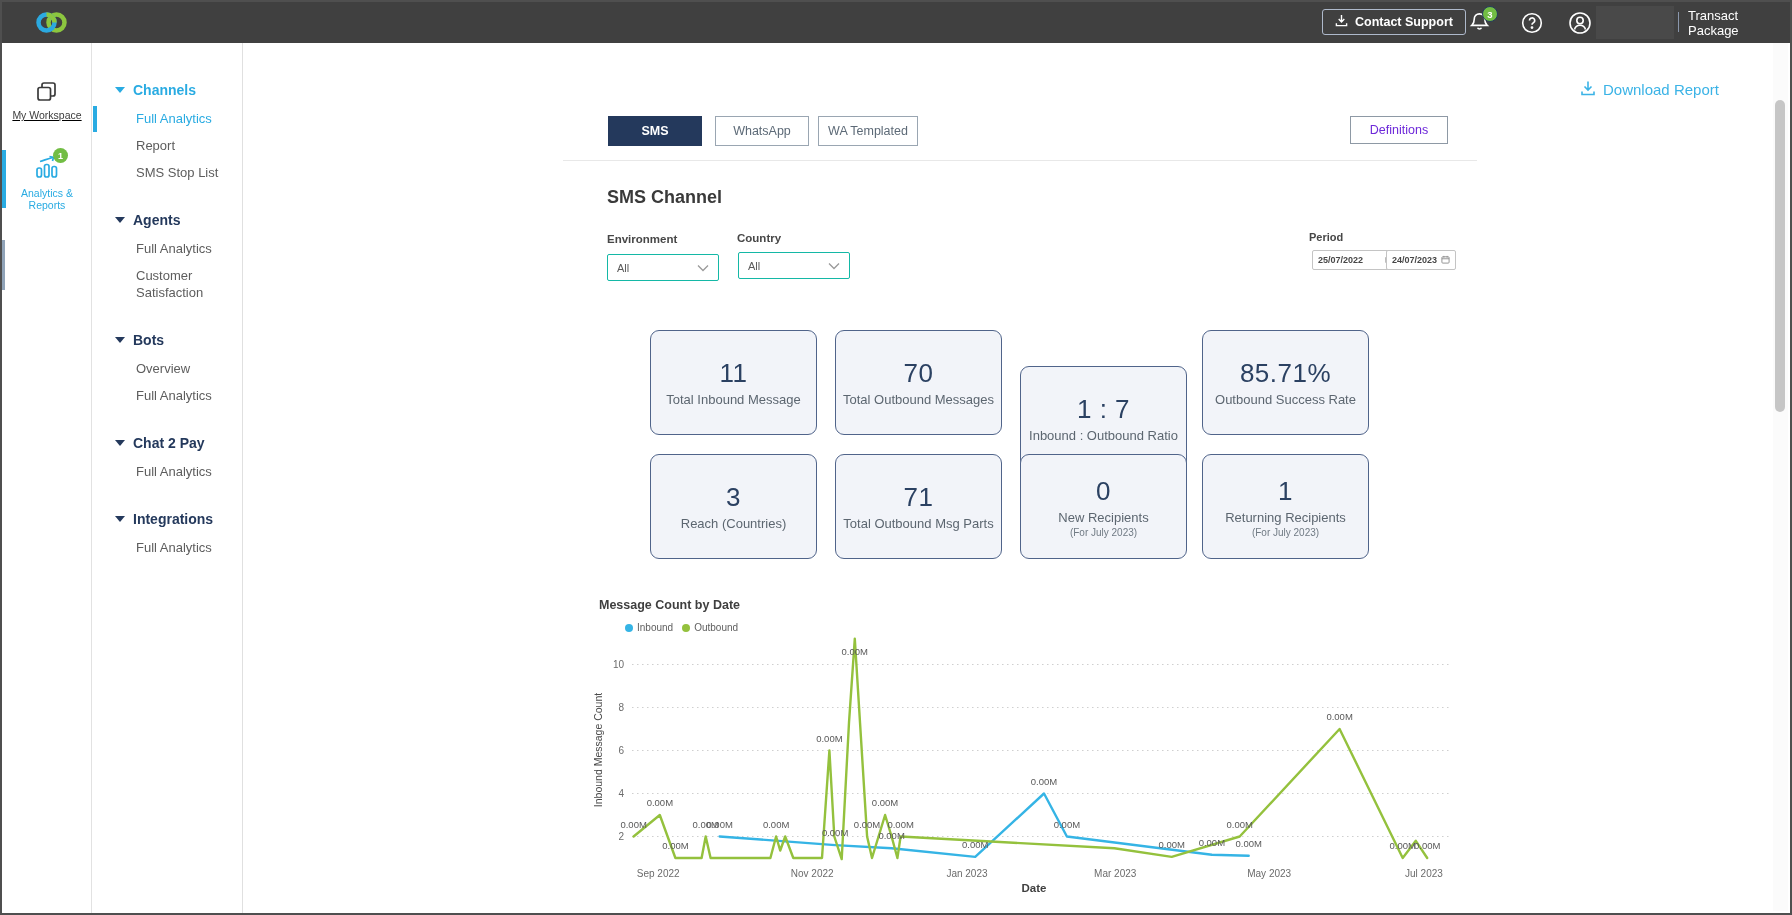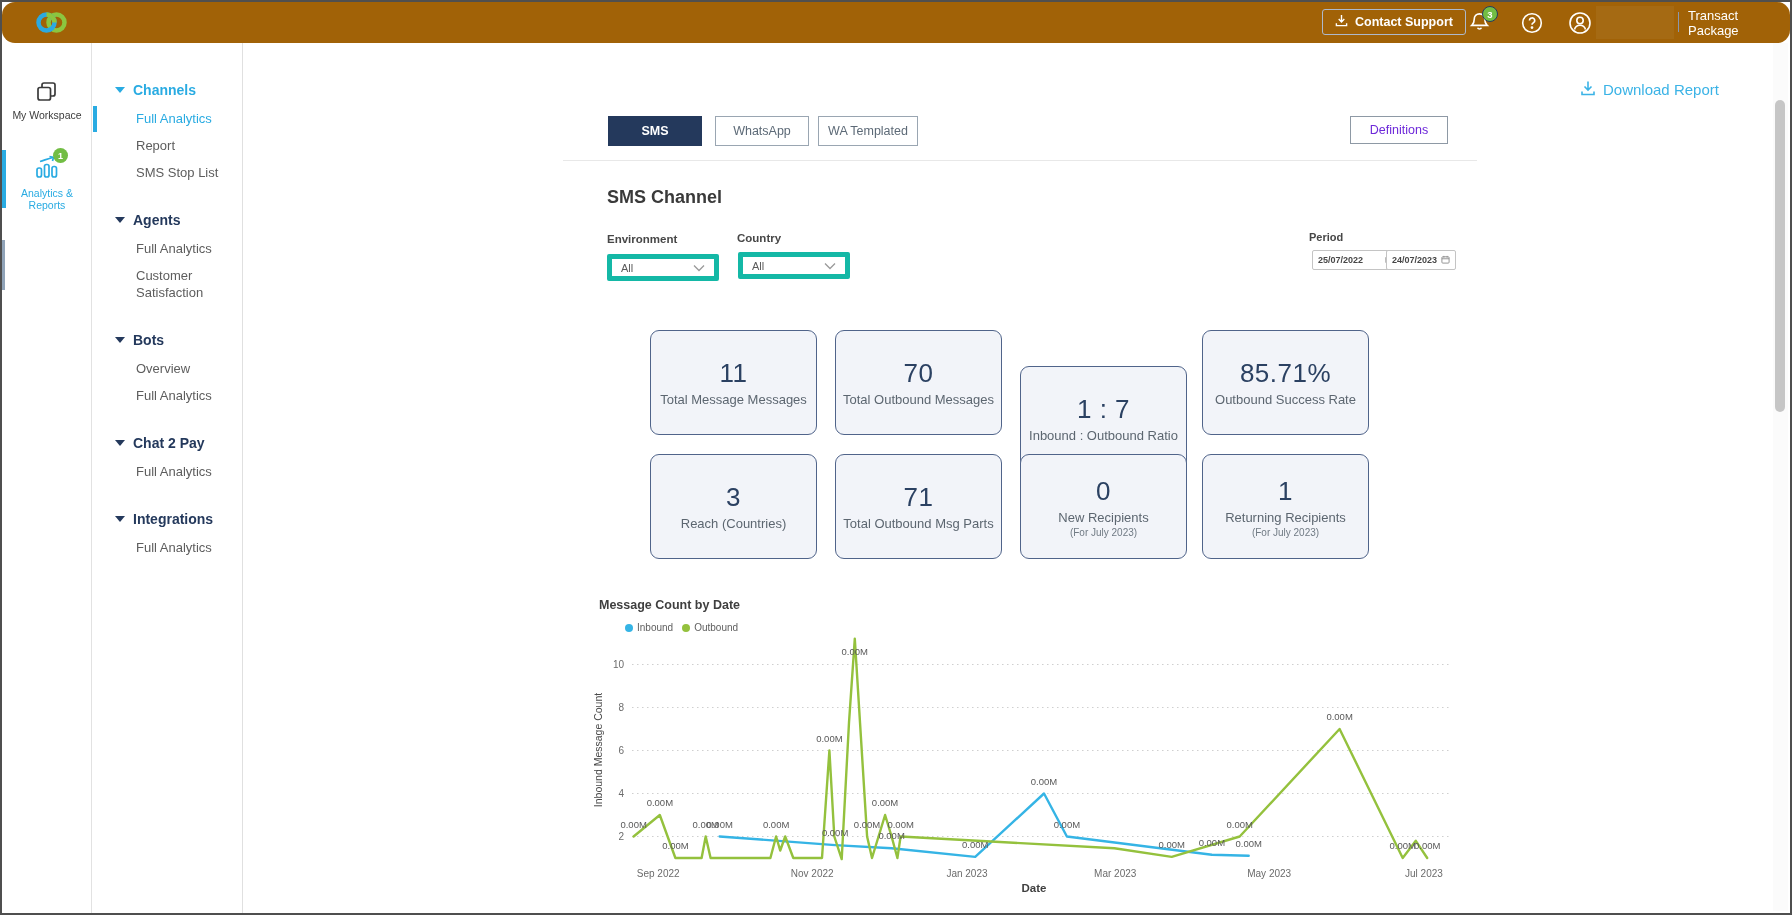--- a/index.html
+++ b/index.html
@@ -1,21 +1,21 @@
 <!DOCTYPE html>
 <html><head>
 <meta charset="utf-8">
 <style>
   * { margin:0; padding:0; box-sizing:border-box; }
   html,body { width:1792px; height:915px; overflow:hidden; }
   body { font-family:"Liberation Sans", sans-serif; background:#fff; position:relative; }
   #frame { position:absolute; inset:0; border:2px solid #4f4f4f; }
 
   
-  #topbar { position:absolute; left:0; top:0; width:100%; height:41px; background:#a16207;border-radius:13px; }
+  #topbar { position:absolute; left:0; top:0; width:100%; height:41px; background:#404040; }
   #logo { position:absolute; left:32px; top:8px; }
   .tb-btn { position:absolute; display:flex; align-items:center; gap:7px; border:1px solid #aeb9cb;
             border-radius:3px; color:#fff; font-size:12.5px; font-weight:bold; padding:0 12px;
             height:26px; top:7px; left:1320px; cursor:pointer; }
   .tb-icon { position:absolute; top:0; height:41px; display:flex; align-items:center; cursor:pointer; }
   #acct-blur { position:absolute; left:1594px; top:4px; width:78px; height:33px; background:rgba(255,255,255,0.05); }
   #tb-divider { position:absolute; left:1676px; top:10px; width:1px; height:20px; background:#8a97ac; }
   #package { position:absolute; left:1686px; top:0; height:41px; display:flex; align-items:center;
              color:#fff; font-size:13px; }
   #bell-badge { position:absolute; left:1480px; top:4px; width:16px; height:16px; border-radius:50%;
@@ -55,21 +55,21 @@
   #tab-sms { left:606px; width:94px; background:#24395C; color:#fff; font-weight:bold; }
   #tab-whatsapp { left:713px; width:94px; background:#fff; color:#5d6a77; border:1px solid #9aa6b2;justify-content:center; }
   #tab-wa-templated { left:816px; width:100px; background:#fff; color:#5d6a77; border:1px solid #9aa6b2; }
   #btn-definitions { position:absolute; left:1348px; top:114px; width:98px; height:28px; background:#fff;
                      border:1px solid #8e99a5; color:#6d28d9; font-size:12.5px; display:flex; align-items:center;
                      justify-content:center; cursor:pointer; }
   #tabs-divider { position:absolute; left:561px; top:158px; width:914px; height:1px; background:#e8e8e8; }
   #page-heading { position:absolute; left:605px; top:185px; font-size:18px; color:#3a3a3a; }
 
   .filter-label { position:absolute; font-size:11.5px; font-weight:bold; color:#474747; }
-  .select { position:absolute; top:252px; width:112px; height:27px; border:5px solid #14b8a6; border-radius:2px;
+  .select { position:absolute; top:252px; width:112px; height:27px; border:1px solid #14b8a6; border-radius:2px;
             background:#fff; display:flex; align-items:center; justify-content:space-between; padding:0 9px;
             font-size:11px; color:#5a5a5a; cursor:pointer; }
   #period-label { left:1307px; top:229px; font-size:11px; }
   .date-input { position:absolute; top:248px; height:20px; border:1px solid #c4c4c4; border-radius:2px;
                 display:flex; align-items:center; justify-content:space-between; padding:0 5px;
                 font-size:9px; font-weight:bold; color:#474747; background:#fff; cursor:pointer; }
 
   .kpi-card { position:absolute; width:167px; height:105px; background:#F2F4F9; border:1px solid #50648A;
               border-radius:9px; display:flex; flex-direction:column; align-items:center; justify-content:center;
               gap:3px; }
@@ -128,21 +128,21 @@
         <circle cx="13" cy="10.5" r="3.2"></circle>
         <path d="M7.5 19.5c.8-3 2.8-4.3 5.5-4.3s4.7 1.3 5.5 4.3"></path>
       </svg>
     </div>
     <div id="acct-blur"></div>
     <div id="tb-divider"></div>
     <div id="package">Transact Package</div>
   </div>
 
   <div id="rail">
-    <div class="rail-item" style="top:36px;">
+    <div class="rail-item" style="top:36px;text-decoration:underline;">
       <span>
         <svg width="26" height="26" viewBox="0 0 26 26" fill="none" stroke="#3a3a3a" stroke-width="1.7">
           <path d="M8 8.5 V6 a2 2 0 0 1 2-2 h9 a2 2 0 0 1 2 2 v9 a2 2 0 0 1-2 2 h-2.5"></path>
           <rect x="4" y="8.5" width="12.5" height="12.5" rx="2"></rect>
         </svg>
       </span>
       <div class="rail-label">My Workspace</div>
     </div>
     <div id="rail-active-bar"></div>
     <div class="rail-item" style="top:110px;">
@@ -258,21 +258,21 @@
       <svg width="9" height="9" viewBox="0 0 10 10" fill="none" stroke="#8a8a8a" stroke-width="1">
           <rect x="1" y="2" width="8" height="7" rx="1"></rect>
           <path d="M1 4.2h8M3.2 1v2M6.8 1v2"></path>
         </svg>
     </span>
   </div>
 
   <div id="kpi-container">
       <div class="kpi-card" style="left: 648px; top: 328px;">
         <div class="kpi-value">11</div>
-        <div class="kpi-label">Total Message Messages</div>
+        <div class="kpi-label">Total Inbound Message</div>
       </div>
       <div class="kpi-card" style="left: 833px; top: 328px;">
         <div class="kpi-value">70</div>
         <div class="kpi-label">Total Outbound Messages</div>
       </div>
       <div class="kpi-card" style="left: 1018px; top: 328px; margin-top: 36px;">
         <div class="kpi-value">1 : 7</div>
         <div class="kpi-label">Inbound : Outbound Ratio</div>
       </div>
       <div class="kpi-card" style="left: 1200px; top: 328px;">

